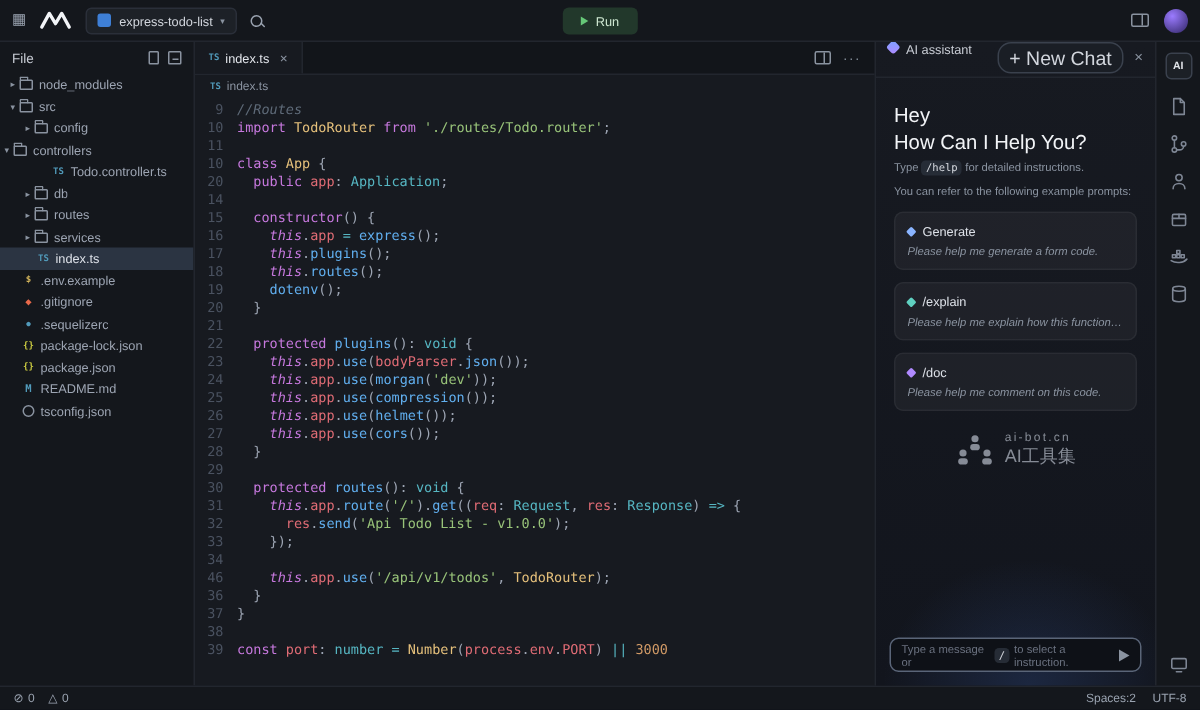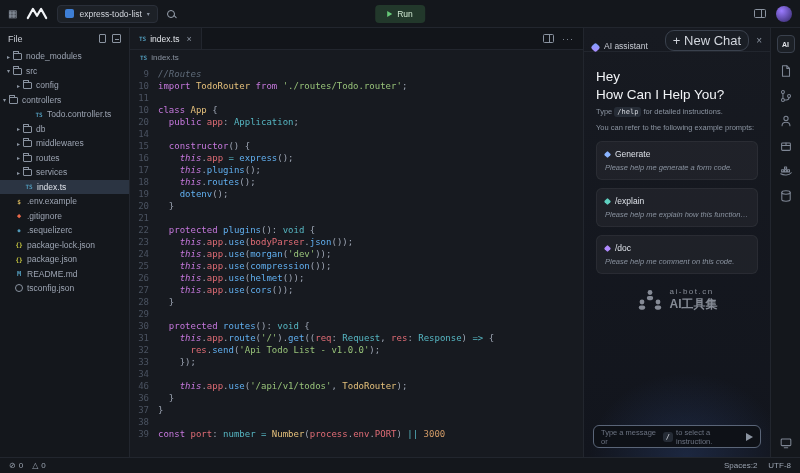--- a/index.html
+++ b/index.html
@@ -86,21 +86,21 @@
   .tok-th { color:#c678dd; font-style:italic; }
   .tok-o { color:#56b6c2; }
   .tok-n { color:#d19a66; }
   .tok-p { color:#9da5b3; }
 
   
   .ai-panel { width:187px; flex:none; border-left:1px solid #22262e; position:relative; overflow:hidden;
     background:
       radial-gradient(ellipse 140px 120px at 55% 100%, rgba(64,104,190,0.22), transparent 70%),
       linear-gradient(#171a21, #12151d); }
-  .ai-head { height:24px; display:flex; align-items:flex-end; gap:5px; padding:0 8px;
+  .ai-head { height:24px; display:flex; align-items:flex-start; gap:5px; padding:0 8px;
     border-bottom:1px solid #22262e; }
   .ai-logo { width:7px; height:7px; transform:rotate(45deg); border-radius:2px;
     background:linear-gradient(135deg,#7aa2ff,#b08aff); flex:none; }
   .ai-title { font-size:8.5px; color:#c8ccd4; }
   .ai-head-right { margin-left:auto; display:flex; align-items:center; gap:7px; }
   .new-chat { border:1px solid #3a414d; border-radius:9px; padding:2px 7px; font-size:13px;
     color:#d2d6dd; background:#1a1e25; cursor:pointer; white-space:nowrap; }
   .ai-close { color:#8a93a0; font-size:10px; cursor:pointer; }
   .ai-body { padding:16px 12px 0 12px; }
   .greet { font-size:13.5px; font-weight:normal; color:#f2f4f7; line-height:18px; }
@@ -112,21 +112,21 @@
   .card { background:rgba(255,255,255,0.045); border:1px solid rgba(255,255,255,0.05);
     border-radius:6px; padding:7px 8px; cursor:pointer; }
   .card-title { display:flex; align-items:center; gap:5px; font-size:8.5px; color:#dde1e8; }
   .spark { width:5px; height:5px; transform:rotate(45deg); border-radius:1px; flex:none; }
   .card-desc { margin-top:4px; font-size:7.5px; color:#8a93a0; white-space:nowrap;
     overflow:hidden; text-overflow:ellipsis;font-style:italic; }
   .watermark { margin-top:13px; display:flex; align-items:center; justify-content:center; gap:7px;
     opacity:0.85; }
   .wm-texts { display:flex; flex-direction:column; }
   .wm-1 { font-size:8px; letter-spacing:1.5px; color:#9aa0ab; }
-  .wm-2 { font-size:12px; font-weight:bold; color:#9aa0ab; }
+  .wm-2 { font-size:12px; font-weight:normal; color:#9aa0ab; }
   .chat-input { position:absolute; left:9px; right:9px; bottom:9px; height:23px;
     border:1px solid #5a6578; border-radius:6px; background:#0e1117; display:flex; align-items:center;
     gap:3px; padding:0 7px; font-size:7.5px; color:#6b7280; cursor:text; }
   .send-ic { margin-left:auto; width:0; height:0; border-left:7px solid #8a93a0;
     border-top:4px solid transparent; border-bottom:4px solid transparent; cursor:pointer; }
 
   
   .rail { width:30px; flex:none; background:#14171c; border-left:1px solid #22262e;
     display:flex; flex-direction:column; align-items:center; padding:7px 0; gap:11px; }
   .ai-badge { width:18px; height:18px; border:1px solid #3a414d; border-radius:4px; background:#1c2026;
@@ -206,25 +206,20 @@
           </div>
           <div class="tree-row" style="padding-left: 24px;">
             <span class="chev"></span>
             <span class="file-ic ic-ts">TS</span>
             <span class="tree-label">Todo.controller.ts</span>
           </div>
           <div class="tree-row" style="padding-left: 14px;">
             <span class="chev">▸</span>
             <span class="fold-ic"></span>
             <span class="tree-label">db</span>
-          </div>
-          <div class="tree-row" style="padding-left: 14px;">
-            <span class="chev">▸</span>
-            <span class="fold-ic"></span>
-            <span class="tree-label">middlewares</span>
           </div>
           <div class="tree-row" style="padding-left: 14px;">
             <span class="chev">▸</span>
             <span class="fold-ic"></span>
             <span class="tree-label">routes</span>
           </div>
           <div class="tree-row" style="padding-left: 14px;">
             <span class="chev">▸</span>
             <span class="fold-ic"></span>
             <span class="tree-label">services</span>

